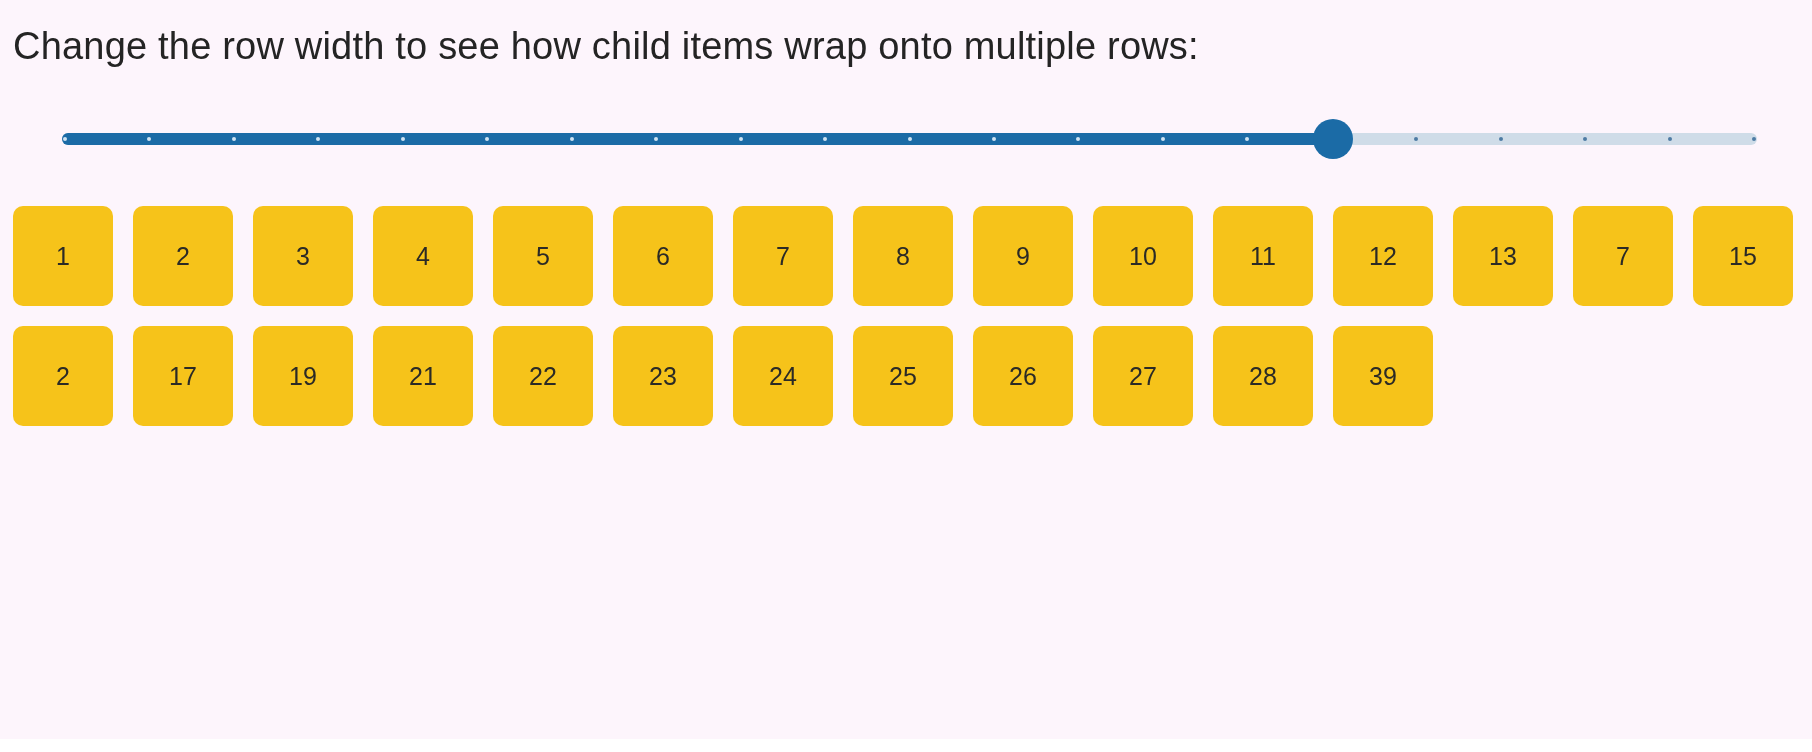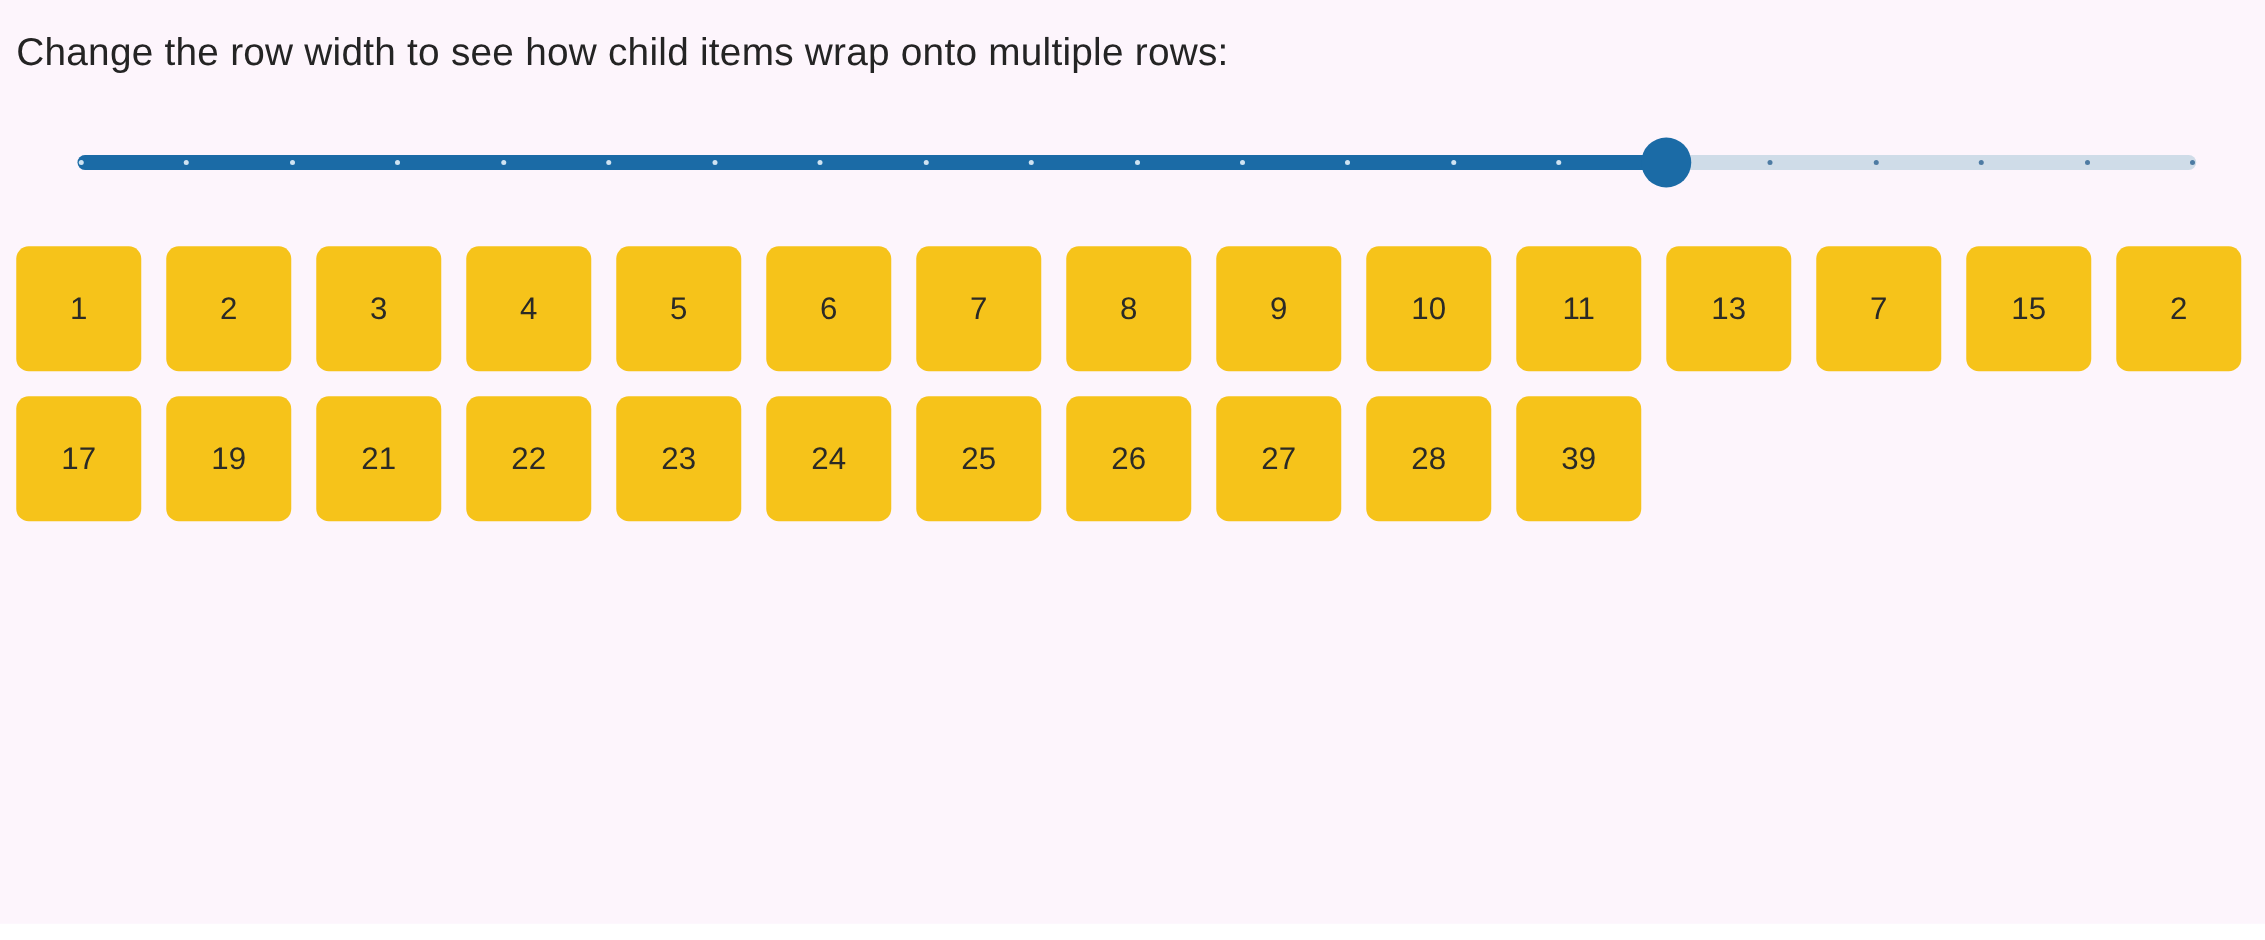--- a/index.html
+++ b/index.html
@@ -12,21 +12,21 @@
     background: var(--bg, #fdf5fc);
   }
   main {
     position: relative;
     width: 100%;
     height: 100%;
   }
   .heading {
     margin: 0;
     padding: 22px 0 0 13px;
-    font-size: 31px;
+    font-size: 38px;
     font-weight: 400;
     line-height: 1.3;
     color: var(--heading-color, #242424);
     letter-spacing: 0.2px;
   }
   
   .slider {
     position: relative;
     margin: 47px 0 0 62px;
     width: 1695px;
@@ -140,20 +140,21 @@
       <div class="box">2</div>
       <div class="box">3</div>
       <div class="box">4</div>
       <div class="box">5</div>
       <div class="box">6</div>
       <div class="box">7</div>
       <div class="box">8</div>
       <div class="box">9</div>
       <div class="box">10</div>
       <div class="box">11</div>
+      <div class="box">12</div>
       <div class="box">13</div>
       <div class="box">7</div>
       <div class="box">15</div>
       <div class="box">2</div>
       <div class="box">17</div>
       <div class="box">19</div>
       <div class="box">21</div>
       <div class="box">22</div>
       <div class="box">23</div>
       <div class="box">24</div>

